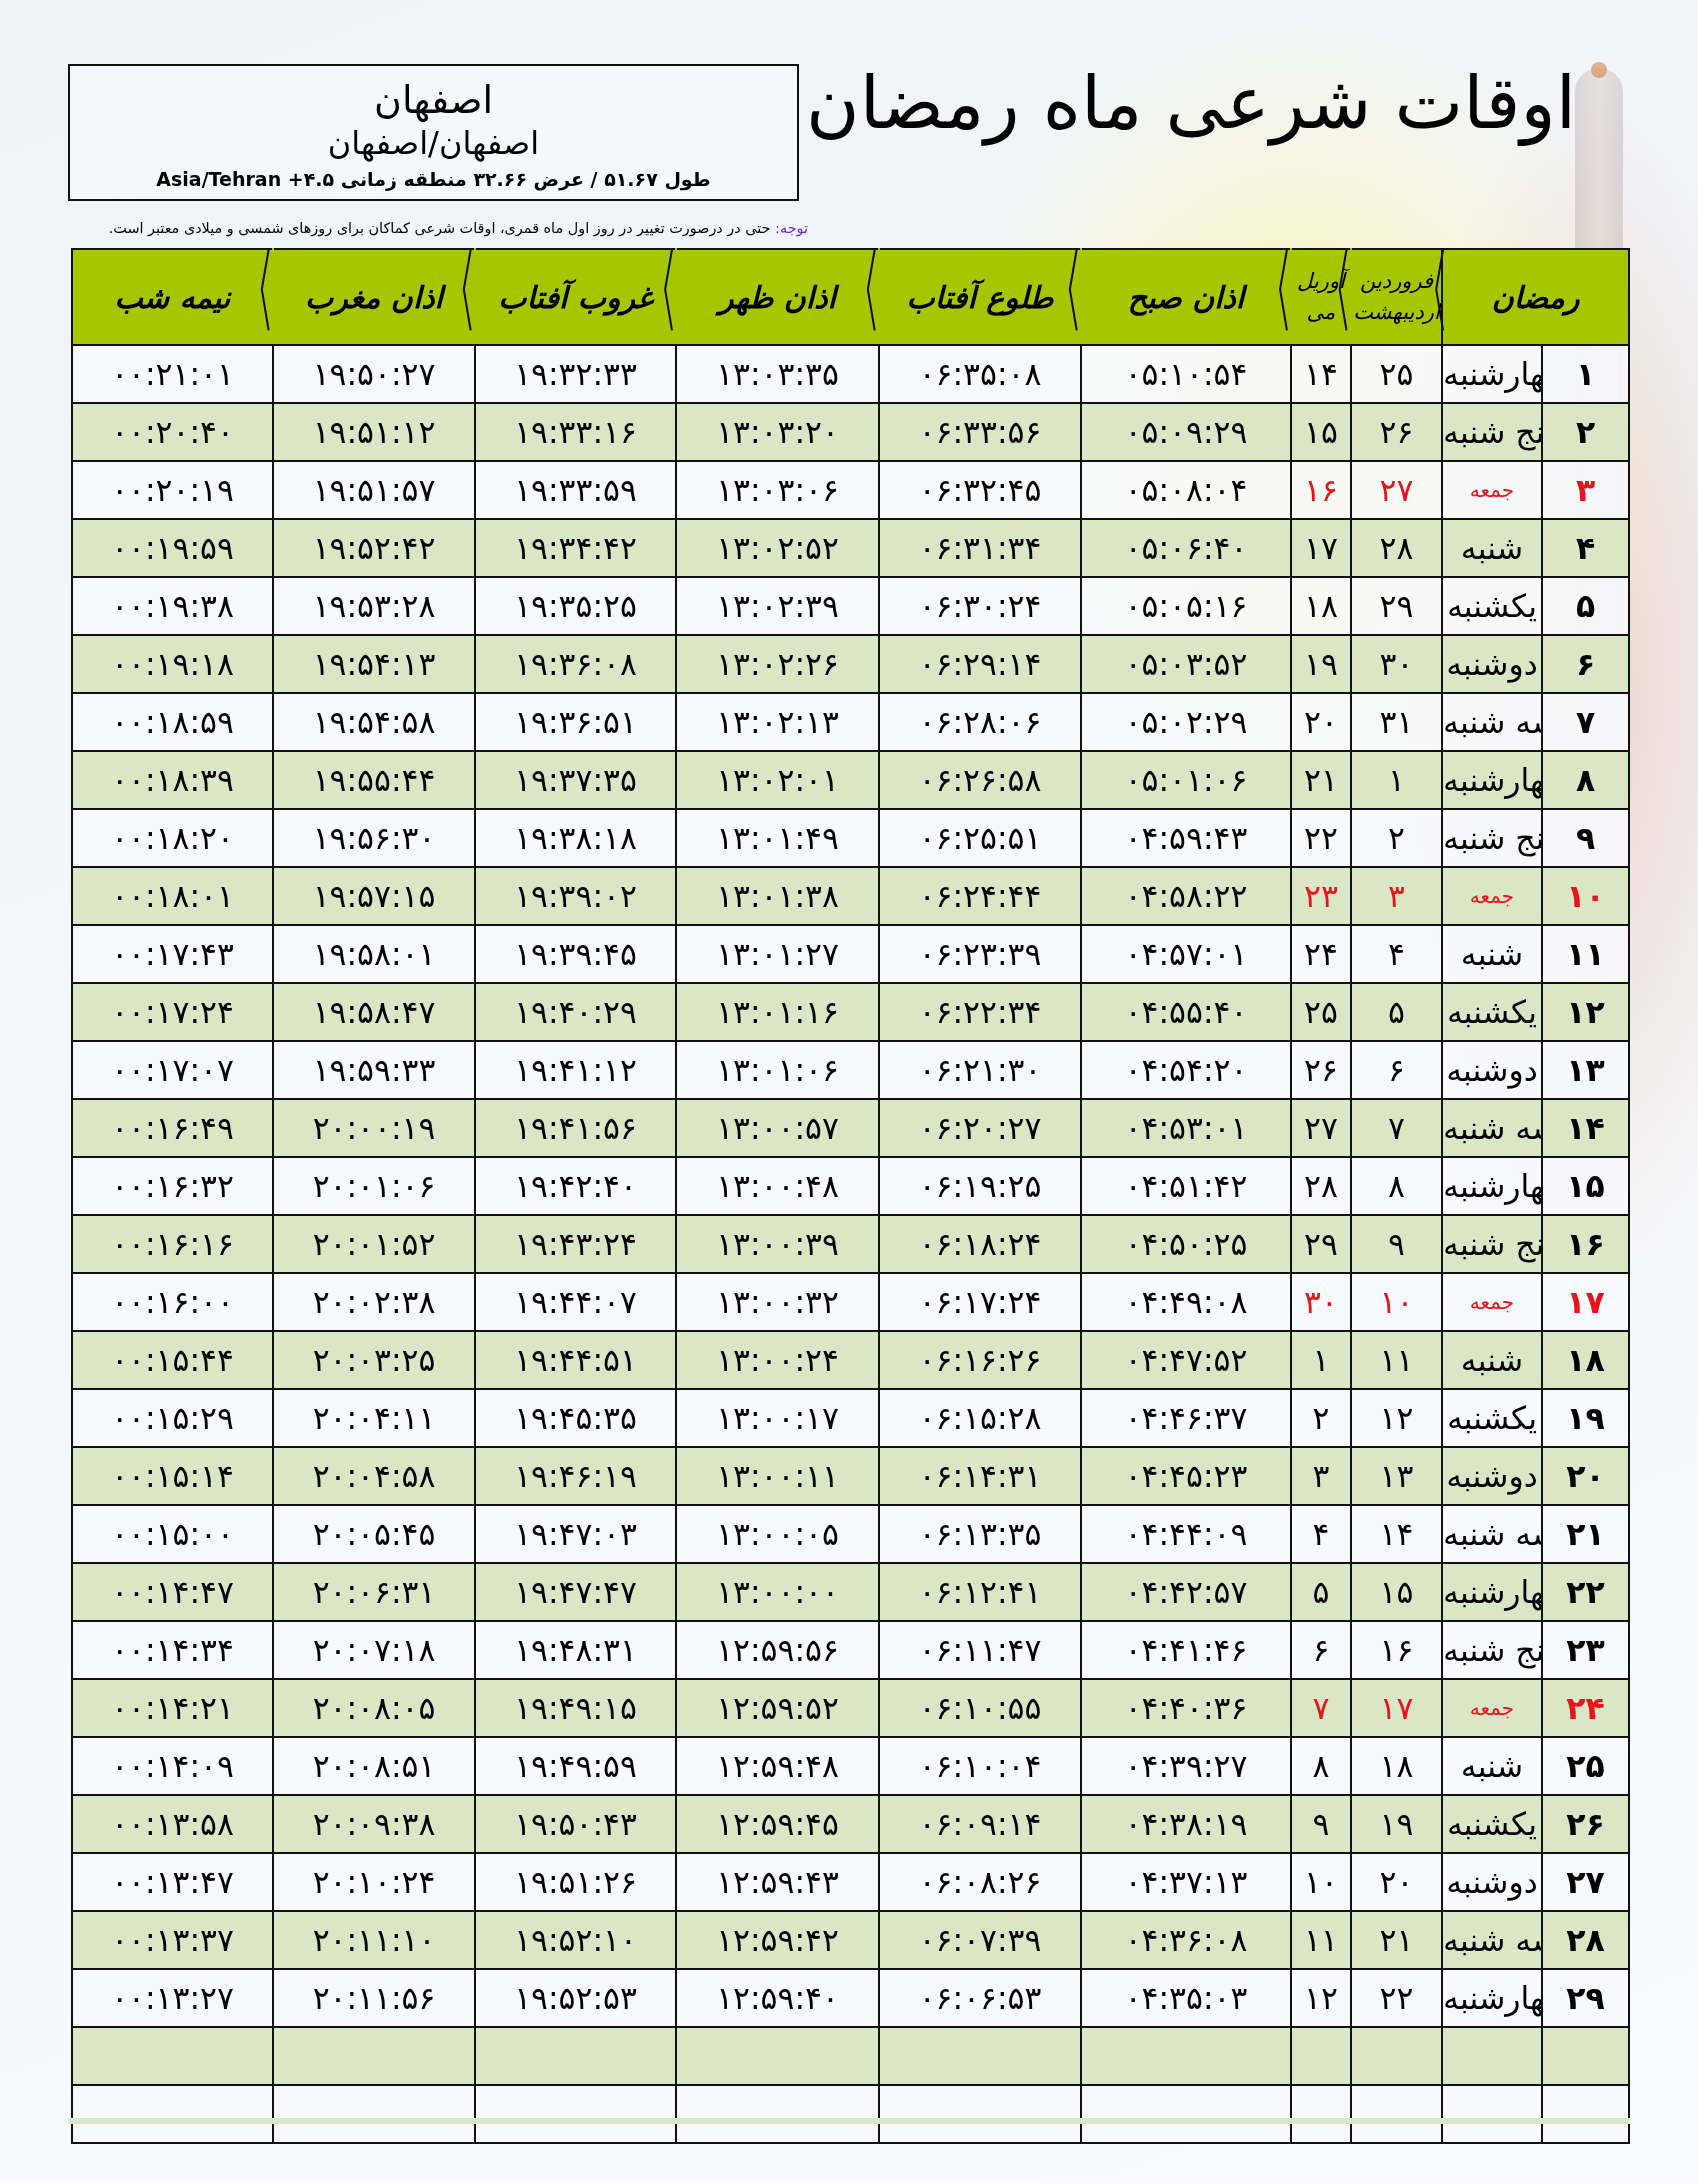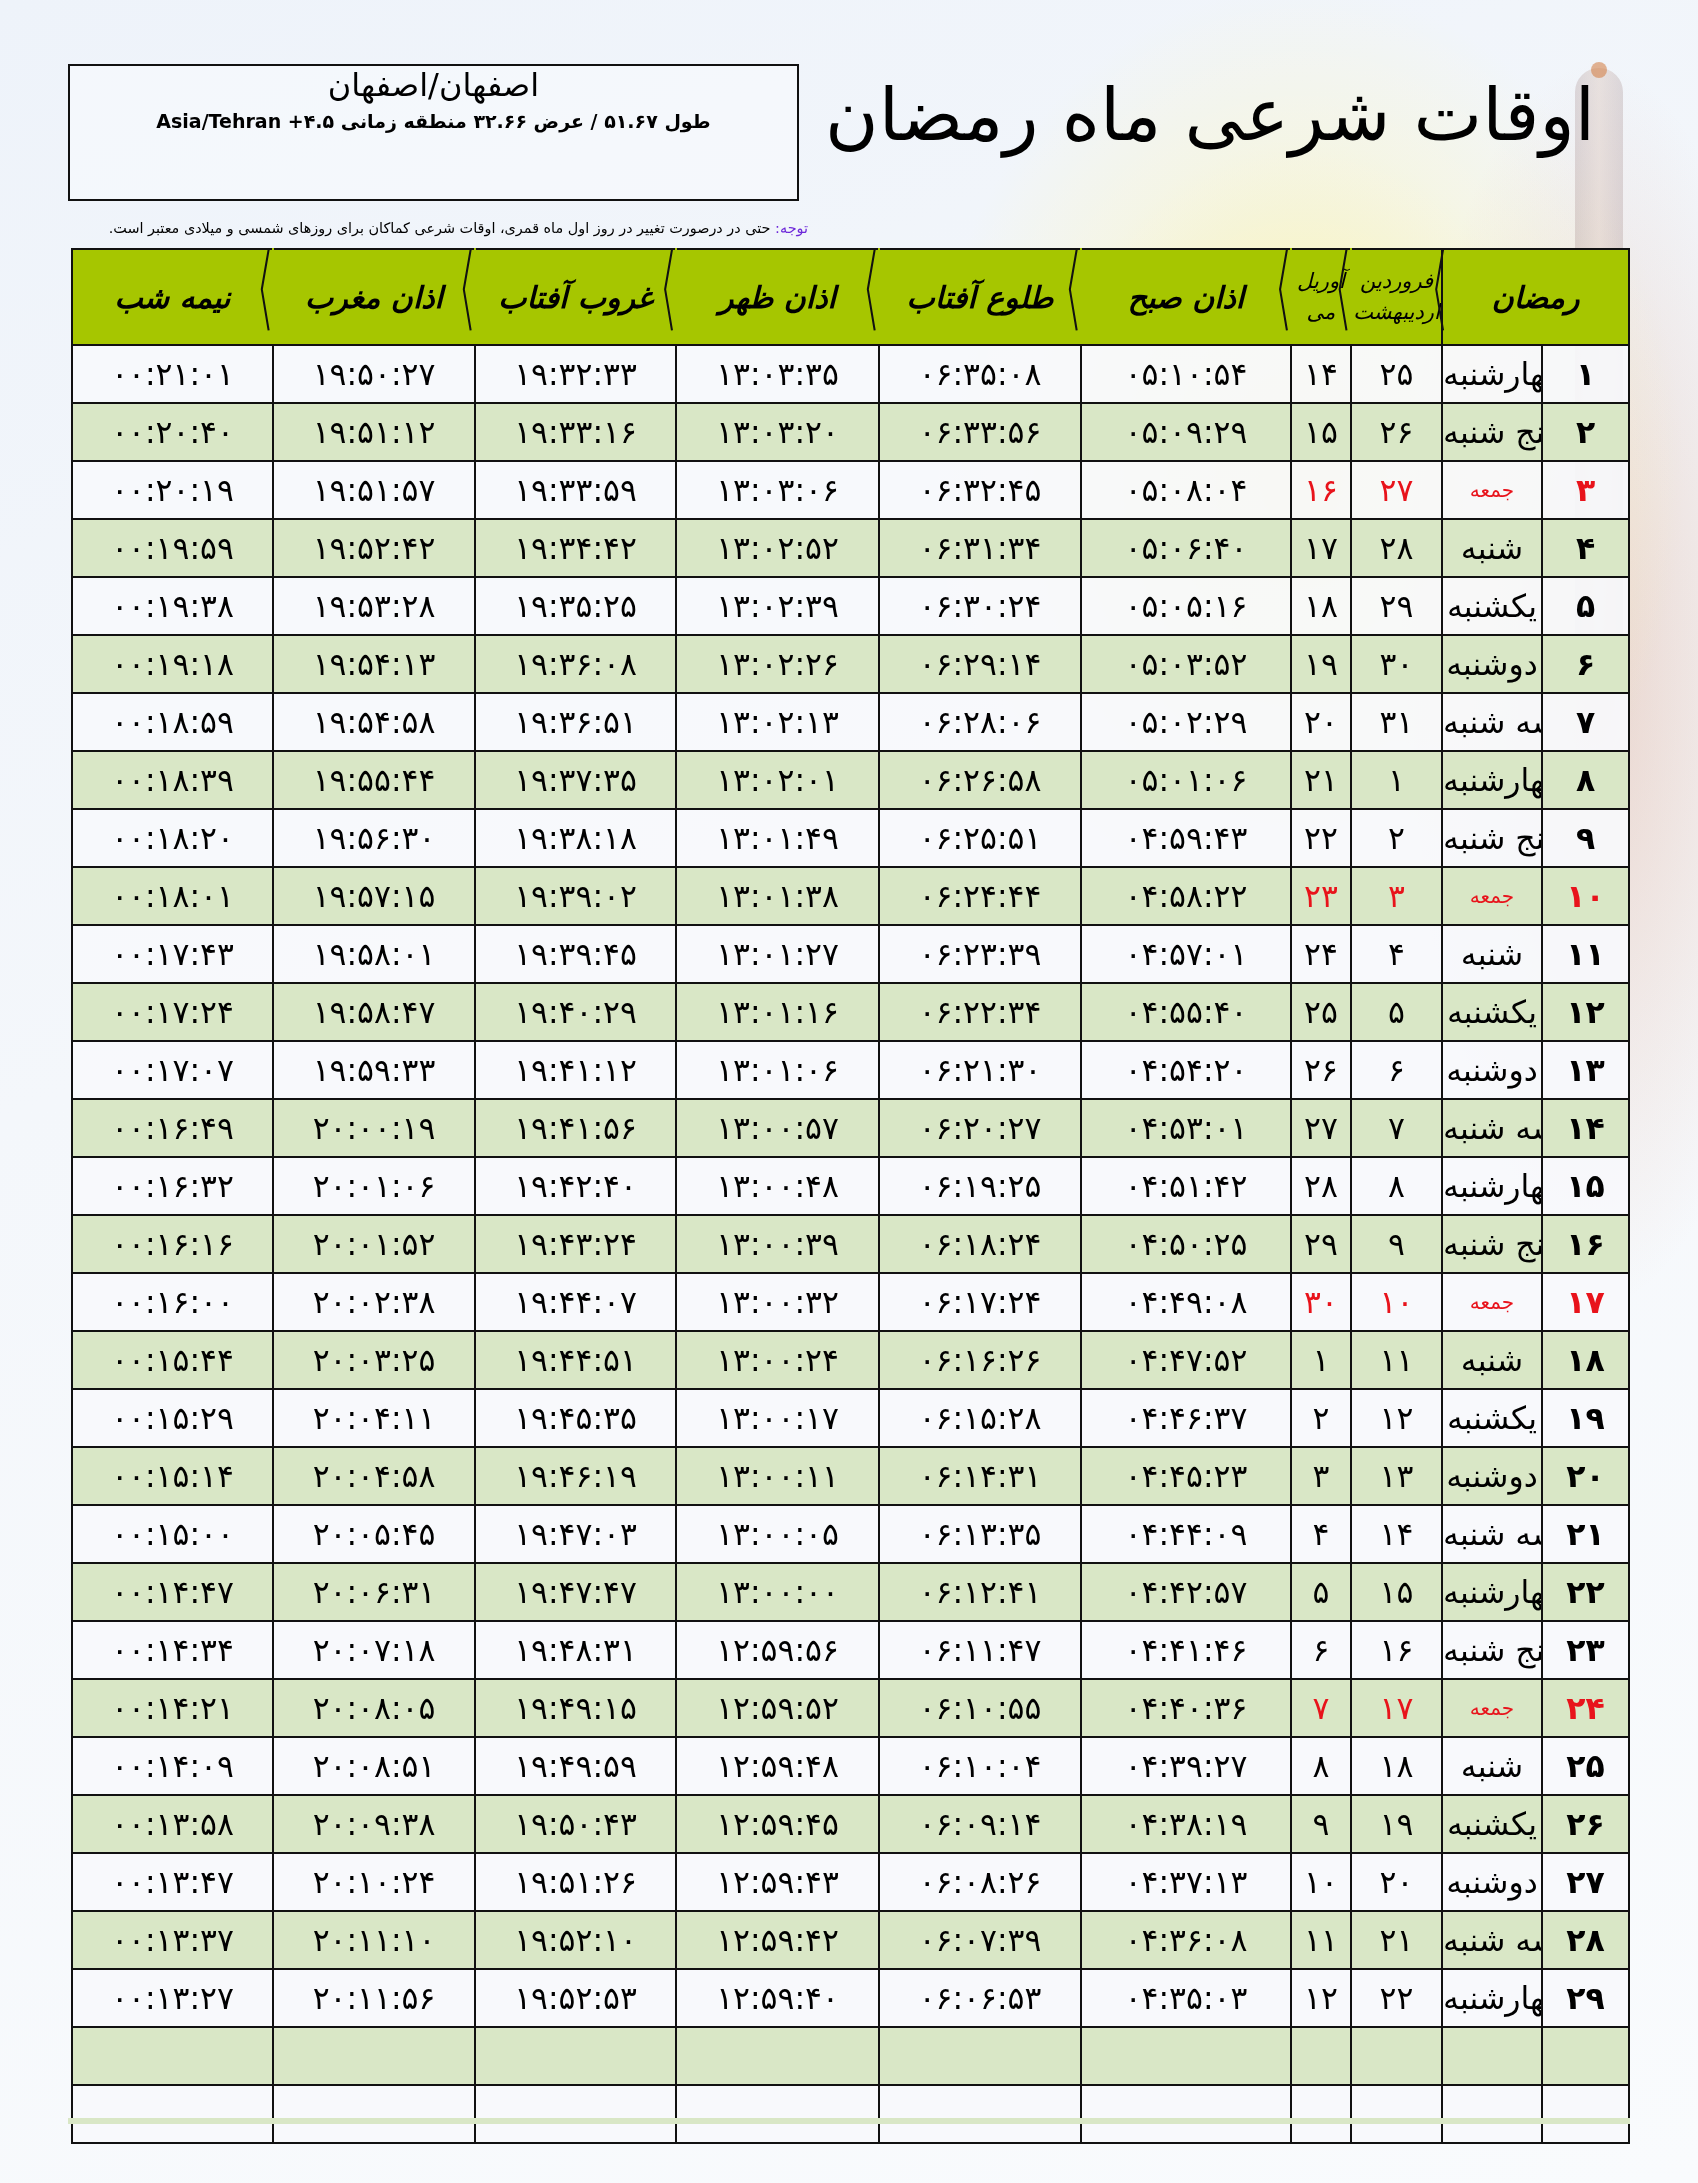--- a/index.html
+++ b/index.html
@@ -29,22 +29,21 @@
     width: 16.4px; height: 16.4px;
     border-radius: 50%;
     background: rgba(210,120,60,0.55);
   }
 
   
   .title-block {
     position: absolute;
     right: 103px; top: 62px;
     width: 808px;
-    text-align: right;
-    margin-top: 12px;
+    text-align: center;
   }
   .main-title {
     font-family: "DejaVu Sans", sans-serif;
     font-size: 73px;
     font-weight: normal;
     line-height: 82px;
     letter-spacing: 0.7px;
   }
   .subtitle {
     font-size: 29px;
@@ -148,20 +147,21 @@
 <body>
 
 <div class="minaret"></div>
 <div class="minaret-tip"></div>
 
 <div class="title-block">
   <h1 class="main-title">اوقات شرعی ماه رمضان</h1>
 </div>
 
 <div class="location-box">
+  <div class="loc-city">اصفهان</div>
   <div class="loc-province">اصفهان/اصفهان</div>
   <div class="loc-coords">طول ۵۱.۶۷ / عرض ۳۲.۶۶ منطقه زمانی ۴.۵+ Asia/Tehran</div>
 </div>
 
 <div class="note">
   <span class="note-label">توجه:</span><span> حتی در درصورت تغییر در روز اول ماه قمری، اوقات شرعی کماکان برای روزهای شمسی و میلادی معتبر است.</span>
 </div>
 
 <div class="table-wrap">
   <table class="times">

